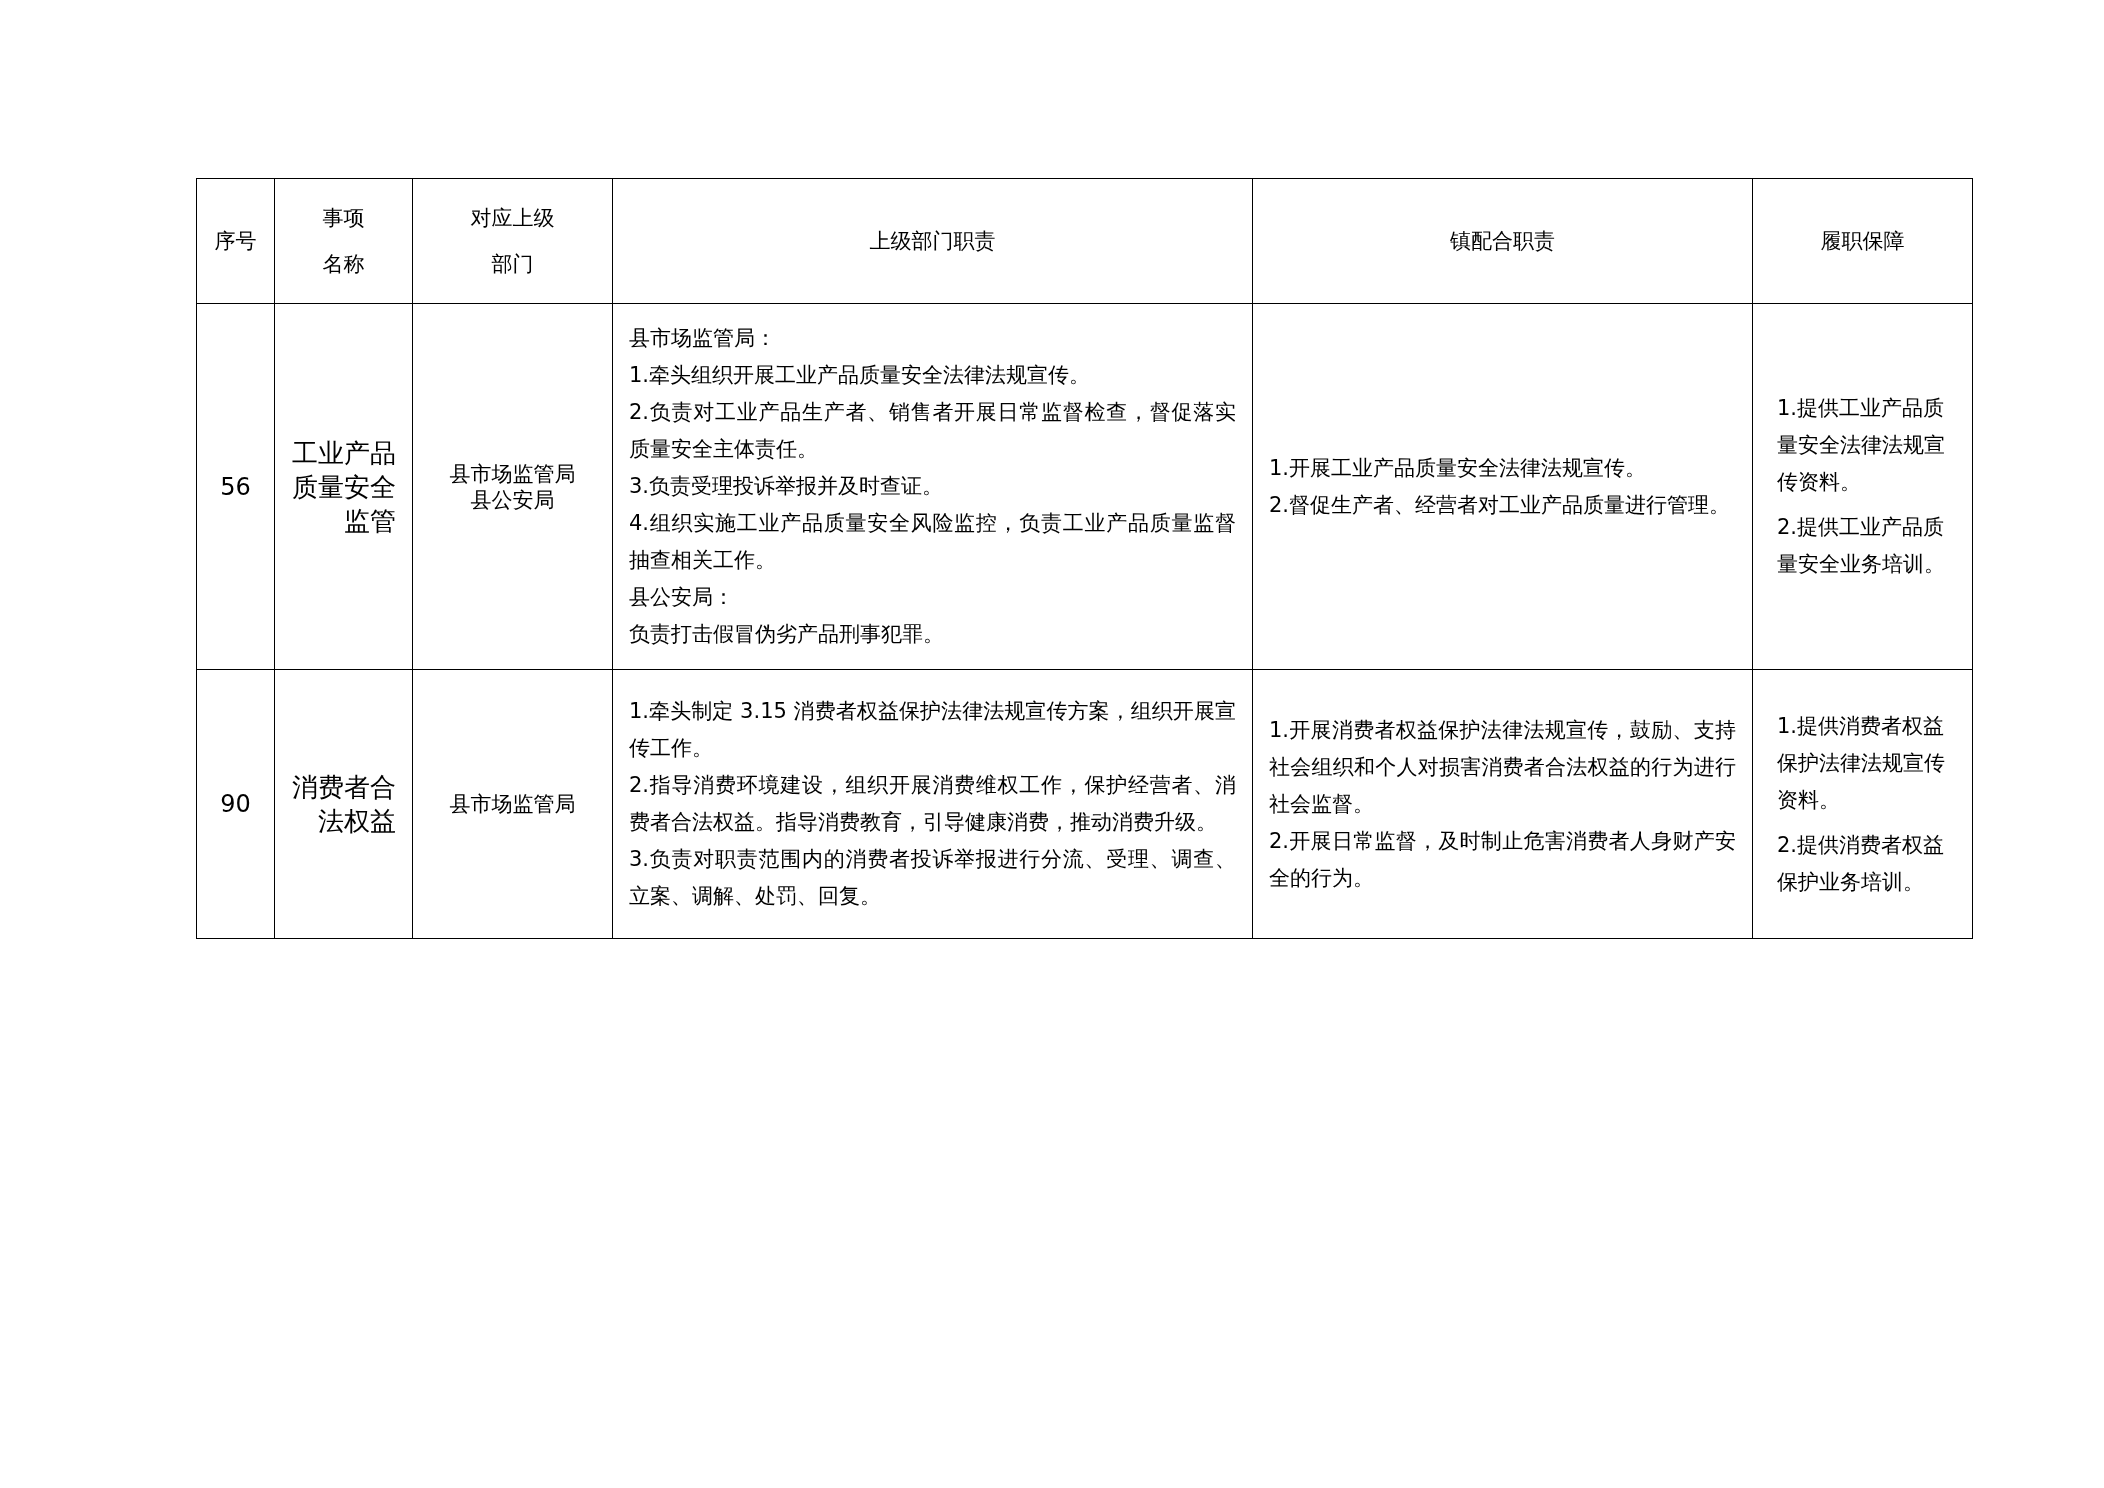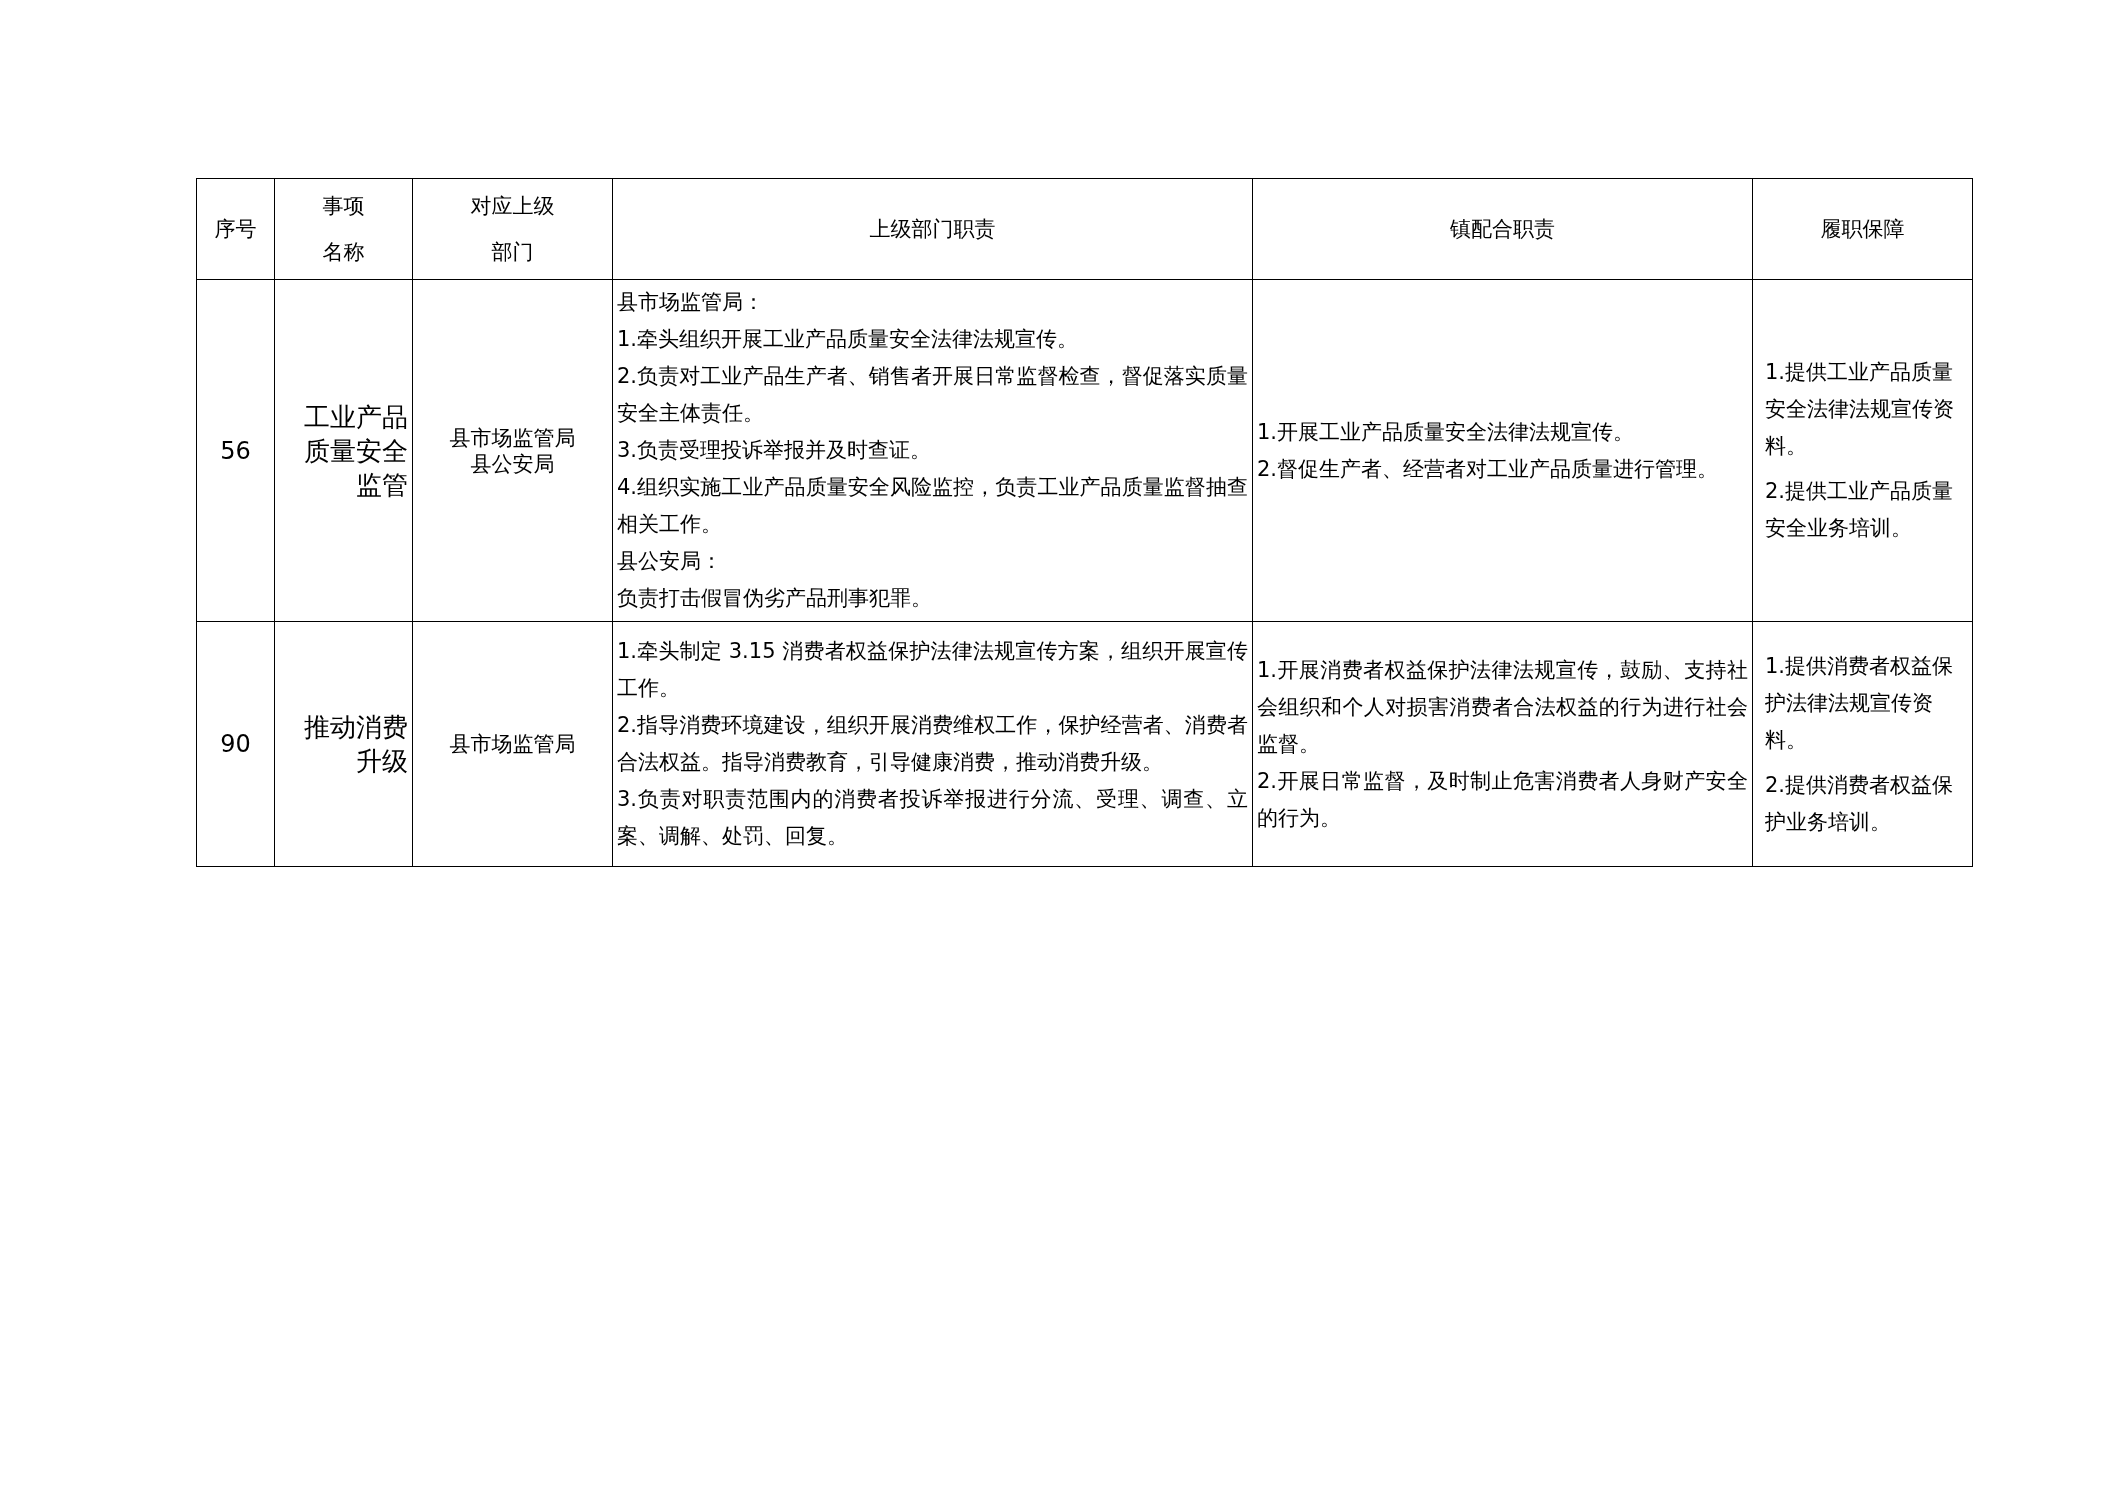--- a/index.html
+++ b/index.html
@@ -27,21 +27,21 @@
     width: 1712px;
   }
   table.doc-table {
     border-collapse: collapse;
     width: 1712px;
     table-layout: fixed;
   }
   table.doc-table td {
     border: 1.5px solid #000000;
     vertical-align: middle;
-    padding: 4px;
+    padding: 16px;
   }
   
   col.c-seq    { width: 78px; }
   col.c-name   { width: 138px; }
   col.c-dept   { width: 200px; }
   col.c-duty   { width: 640px; }
   col.c-town   { width: 500px; }
   col.c-guar   { width: 220px; }
 
   .hdr-cell {
@@ -156,21 +156,21 @@
               <p>2.督促生产者、经营者对工业产品质量进行管理。</p>
             </td>
           <td class="guar-cell">
               <p>1.提供工业产品质量安全法律法规宣传资料。</p>
               <p>2.提供工业产品质量安全业务培训。</p>
             </td>
         </tr>
 
         <tr class="row-57">
           <td class="seq-cell">90</td>
-          <td class="name-cell">推动消费升级</td>
+          <td class="name-cell">消费者合法权益</td>
           <td class="dept-cell">县市场监管局</td>
           <td class="body-cell">
               <p>1.牵头制定 3.15 消费者权益保护法律法规宣传方案，组织开展宣传工作。</p>
               <p>2.指导消费环境建设，组织开展消费维权工作，保护经营者、消费者合法权益。指导消费教育，引导健康消费，推动消费升级。</p>
               <p>3.负责对职责范围内的消费者投诉举报进行分流、受理、调查、立案、调解、处罚、回复。</p>
             </td>
           <td class="body-cell mid">
               <p>1.开展消费者权益保护法律法规宣传，鼓励、支持社会组织和个人对损害消费者合法权益的行为进行社会监督。</p>
               <p>2.开展日常监督，及时制止危害消费者人身财产安全的行为。</p>
             </td>

